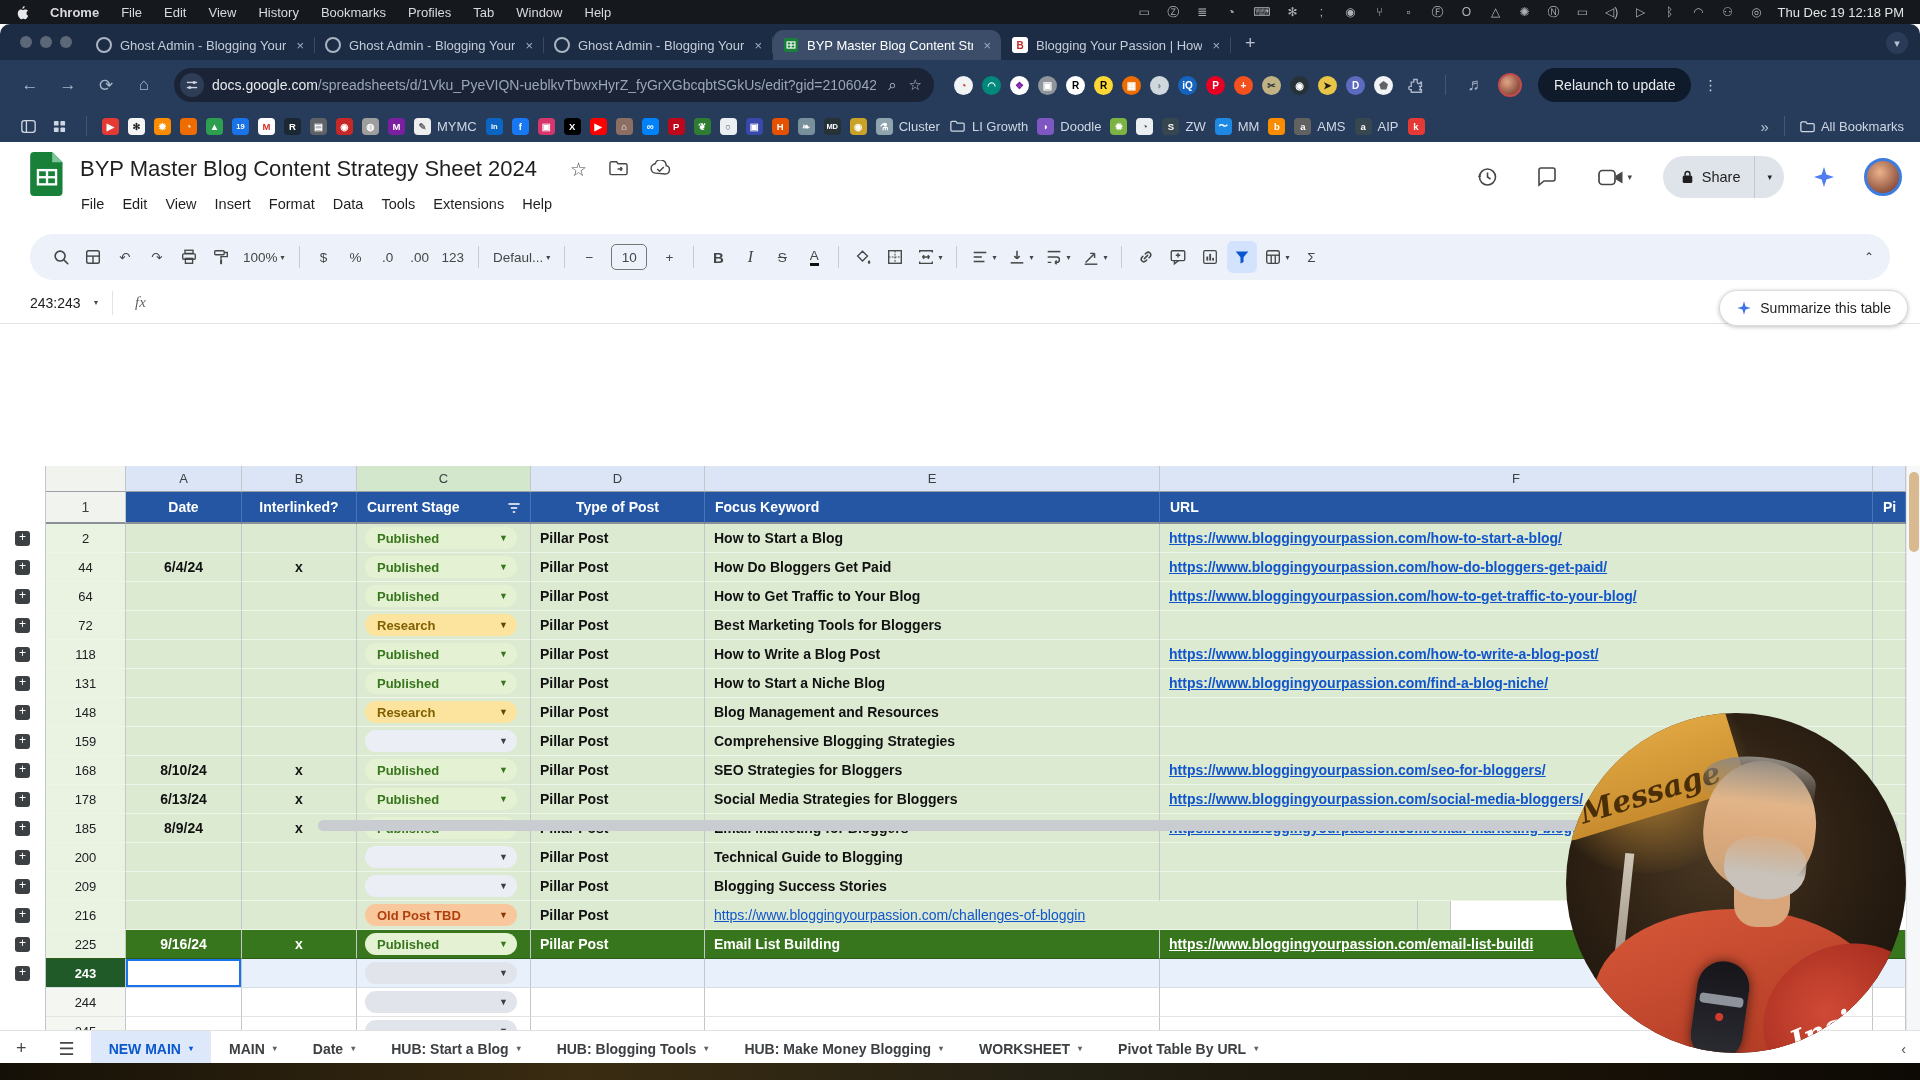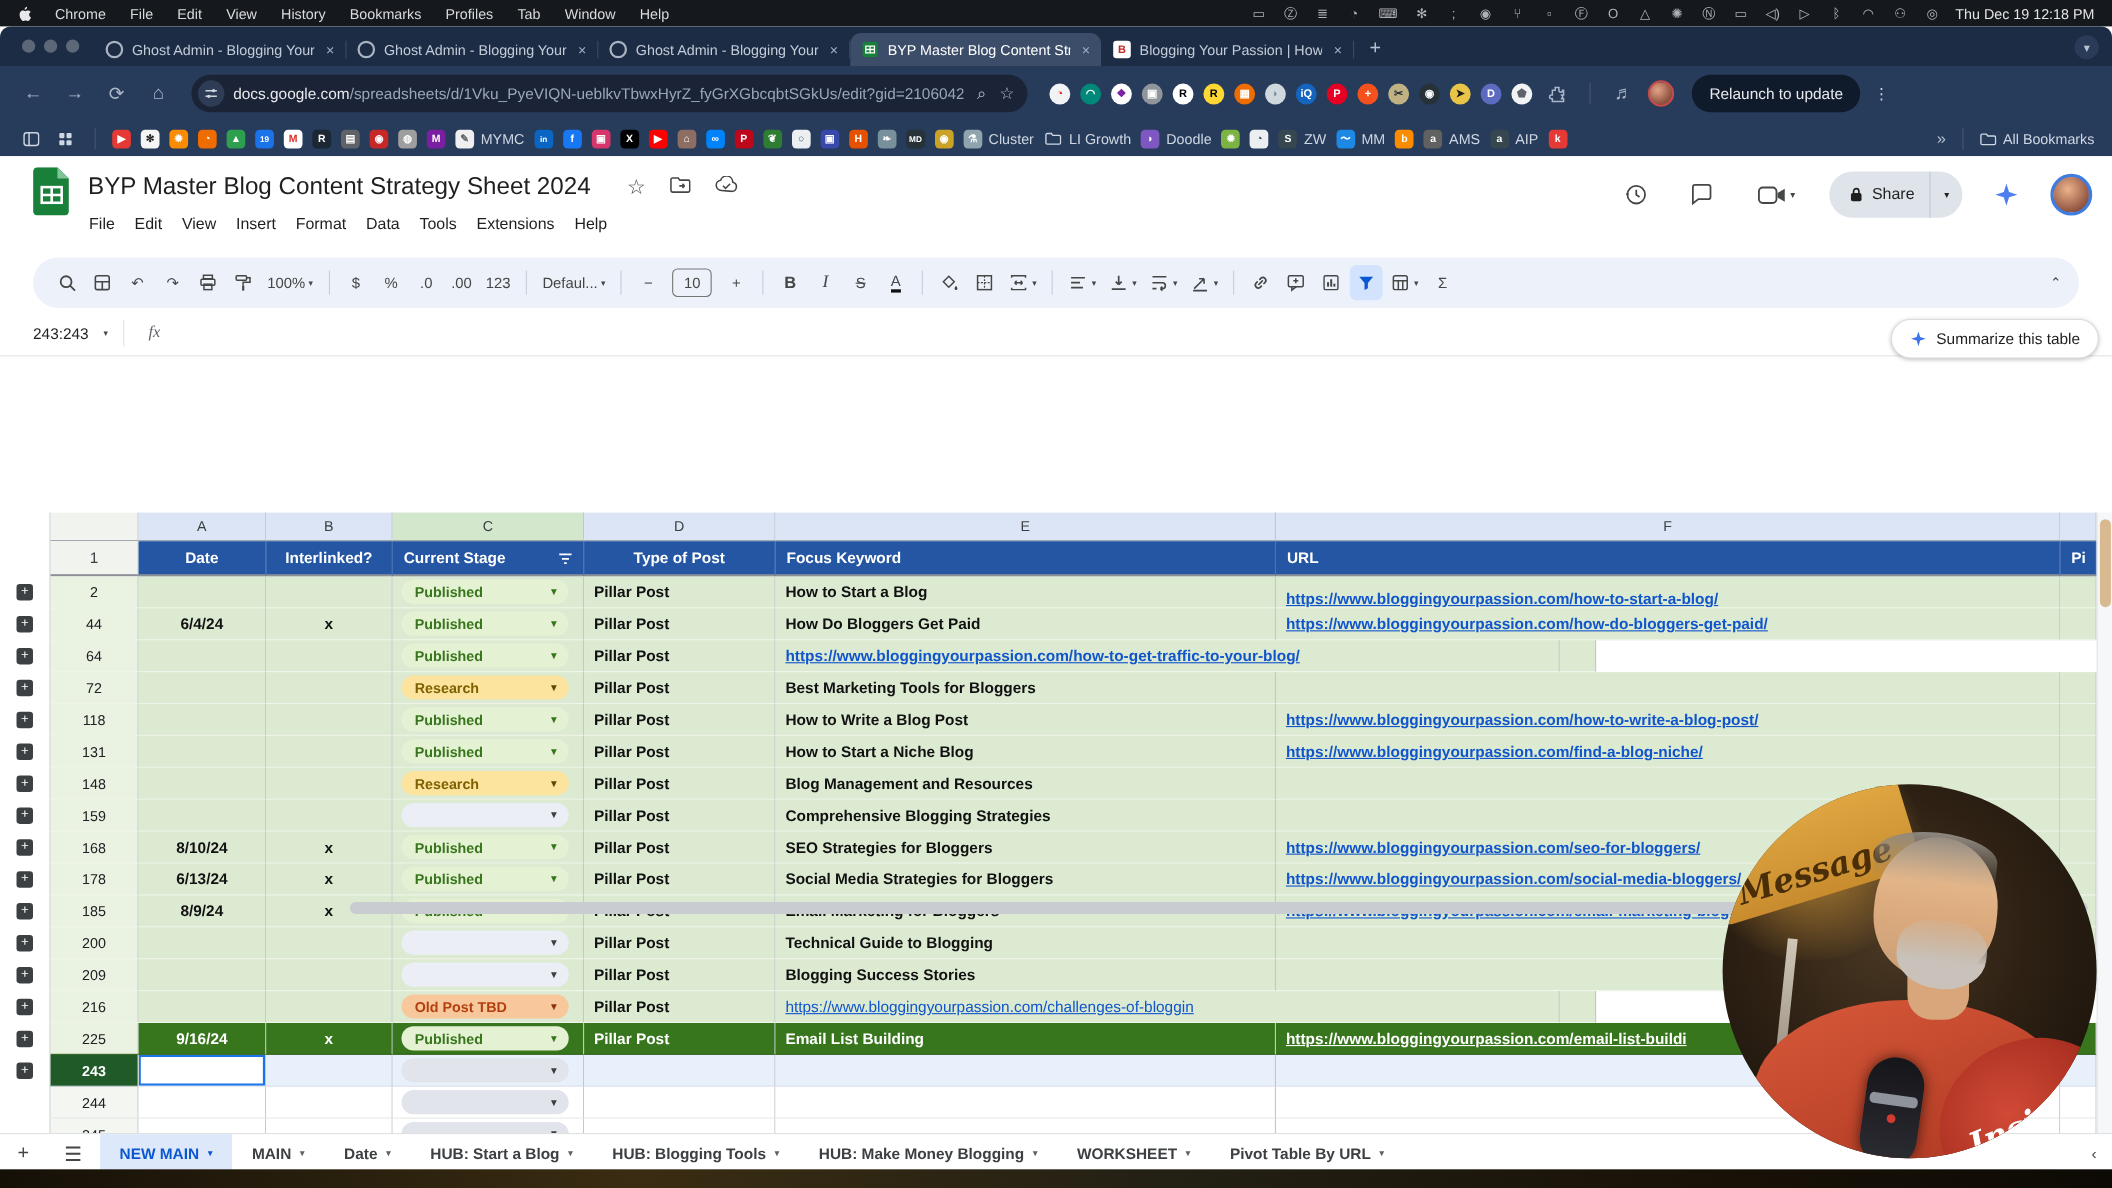--- a/index.html
+++ b/index.html
@@ -5,21 +5,21 @@
   * { margin:0; padding:0; box-sizing:border-box; }
   html,body { width:1920px; height:1080px; overflow:hidden; background:#000; }
   body { font-family:"Liberation Sans", sans-serif; }
   .screen { position:absolute; inset:0; width:1920px; height:1080px; background:#fff; overflow:hidden; }
 
   
   .menubar { position:absolute; top:0; left:0; width:1920px; height:24px; background:#15181d;
     display:flex; align-items:center; padding:0 16px; color:#d9dadd; font-size:13px; }
   .menubar .apple { margin-right:10px; display:flex; align-items:center; }
   .menubar .mitem { padding:0 11px; }
-  .menubar .mitem.b { font-weight:normal; }
+  .menubar .mitem.b { font-weight:bold; }
   .menubar .spacer { flex:1; }
   .statusicons { display:flex; align-items:center; gap:15px; color:#c9cbcf; font-size:12px; }
   .statusicons .sic { display:inline-block; min-width:14px; text-align:center; opacity:.85; }
   .clock { margin-left:14px; color:#e3e4e6; font-size:13px; }
 
   
   .tabstrip { position:absolute; top:24px; left:0; width:1920px; height:36px; background:#1d2c45;
     border-radius:10px 10px 0 0; display:flex; align-items:flex-end; }
   .lights { display:flex; gap:8px; align-items:center; height:36px; padding:0 14px 0 20px; }
   .light { width:12px; height:12px; border-radius:50%; background:#5c6878; }
@@ -799,21 +799,21 @@
           <div class="gcell c-date" style="flex-basis: 116px;"></div>
           <div class="gcell c-x" style="flex-basis: 115px;"></div>
           <div class="gcell" style="flex-basis: 174px;">
             <span class="chip pub">
               <span>Published</span>
               <span class="car">▼</span>
             </span>
           </div>
           <div class="gcell c-type" style="flex-basis: 174px;">Pillar Post</div>
           <div class="gcell c-kw" style="flex-basis: 455px;">How to Start a Blog</div>
-          <div class="gcell c-url" style="flex-basis: 713px; align-items: flex-end;">
+          <div class="gcell c-url" style="flex-basis: 713px;">
             <span>https://www.bloggingyourpassion.com/how-to-start-a-blog/</span>
           </div>
           <div class="gcell" style="flex-basis: 33px;"></div>
         </div>
         <div class="grow datarow">
           <div class="gutter">
             <span class="plusbox">+</span>
           </div>
           <div class="gcell numcell" style="flex-basis: 80px;">44</div>
           <div class="gcell c-date" style="flex-basis: 116px;">6/4/24</div>
@@ -838,20 +838,21 @@
           <div class="gcell numcell" style="flex-basis: 80px;">64</div>
           <div class="gcell c-date" style="flex-basis: 116px;"></div>
           <div class="gcell c-x" style="flex-basis: 115px;"></div>
           <div class="gcell" style="flex-basis: 174px;">
             <span class="chip pub">
               <span>Published</span>
               <span class="car">▼</span>
             </span>
           </div>
           <div class="gcell c-type" style="flex-basis: 174px;">Pillar Post</div>
+          <div class="gcell c-kw" style="flex-basis: 455px;">How to Get Traffic to Your Blog</div>
           <div class="gcell c-url" style="flex-basis: 713px;">
             <span>https://www.bloggingyourpassion.com/how-to-get-traffic-to-your-blog/</span>
           </div>
           <div class="gcell" style="flex-basis: 33px;"></div>
         </div>
         <div class="grow datarow">
           <div class="gutter">
             <span class="plusbox">+</span>
           </div>
           <div class="gcell numcell" style="flex-basis: 80px;">72</div>

